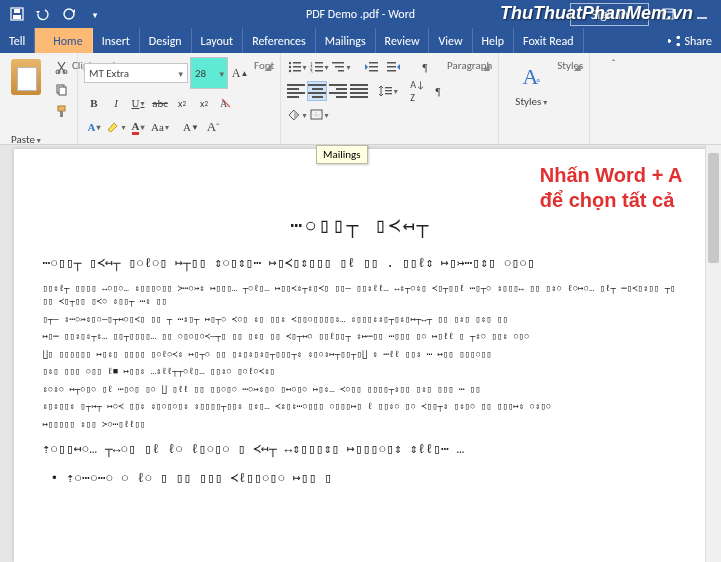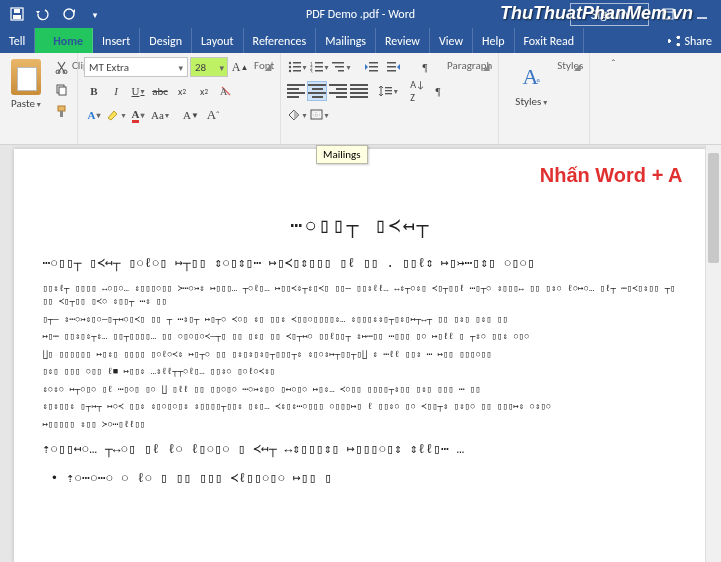--- a/index.html
+++ b/index.html
@@ -79,23 +79,23 @@
   }
   .tab {
     padding: 0 9px;
     display: flex;
     align-items: center;
     cursor: pointer;
     border-right: 1px solid rgba(255,255,255,0.18);
   }
   .tab.file { background: #2b579a; }
   .tab.active {
-    background: #22c55e;
+    background: #fdba74;
     color: #2b579a;
-    font-weight: 700;
+    font-weight: 400;
     padding-left: 18px;
   }
   .tabbar .spacer { flex: 1; }
   .tab.right { border-right: none; }
   .tab.share::before {
     content: "";
     display: inline-block;
     width: 12px; height: 12px;
     margin-right: 4px;
     background:
@@ -145,20 +145,21 @@
     cursor: pointer;
   }
   .vsep { width: 1px; background: #e1e1e1; margin: 2px 3px; }
 
   
   .clip-body { display: flex; align-items: flex-start; }
   .paste {
     display: flex; flex-direction: column; align-items: center;
     width: 40px;
     cursor: pointer;
+    gap: 36px;
   }
   .paste .icon {
     width: 30px; height: 36px;
     background: linear-gradient(#e9b76a,#c98c37);
     border-radius: 3px;
     position: relative;
     margin-top: 2px;
   }
   .paste .icon::after {
     content: "";
@@ -184,23 +185,23 @@
     background: #fff;
     display:flex; align-items:center;
     padding: 0 4px;
     font-size: 11px;
     width: 104px;
     cursor: pointer;
     position: relative;
   }
   .font-name::after { content:"▾"; position:absolute; right:4px; color:#666; font-size:9px;}
   .font-size {
-    height: 20px; width: 38px;
+    height: 32px; width: 38px;
     border: 1px solid #c5c5c5;
-    background:#bef264;
+    background:#5eead4;
     display:flex; align-items:center;
     padding:0 4px;
     font-size:11px;
     cursor:pointer;
     position:relative;
   }
   .font-size::after { content:"▾"; position:absolute; right:3px; color:#666; font-size:9px;}
   .font-row2, .font-row3 { display:flex; align-items:center; gap:2px; }
   .ico { width:20px; height:20px; display:flex; align-items:center; justify-content:center; cursor:pointer; }
   .ico.drop::after { content:"▾"; font-size:8px; color:#666; margin-left:1px;}
@@ -627,20 +628,21 @@
 
   <div class="collapse">ˆ</div>
 </div>
 
 <div class="tooltip">Mailings</div>
 
 <div class="docwrap">
   <div class="page">
     <div class="annot">
       <div>Nhấn Word + A</div>
+      <div>để chọn tất cả</div>
     </div>
 
     <div class="doc-title">⋯○▯▯┬ ▯≺↤┬</div>
 
     <div class="doc-p">⋯○▯▯┬ ▯≺↤┬ ▯○ℓ○▯ ↦┬▯▯ ⇕○▯⇕▯⋯   ↦▯≺▯⇕▯▯▯ ▯ℓ ▯▯ . ▯▯ℓ⇕ ↦▯↣⋯▯⇕▯   ○▯○▯</div>
 
     <div class="doc-small">▯▯⇕ℓ┬ ▯▯▯▯ ↔○▯○… ⇕▯▯▯○▯▯ ≻⋯○↣⇕ ↦▯▯▯… ┬○ℓ▯… ↦▯▯≺⇕┬⇕▯≺▯ ▯▯― ▯▯⇕ℓℓ… ↔⇕┬○⇕▯ ≺▯┬▯▯ℓ ⋯▯┬○ ⇕▯▯▯↔ ▯▯ ▯⇕○ ℓ○↦○… ▯ℓ┬ ⋯▯≺▯⇕▯▯ ┬▯▯▯ ≺▯┬▯▯ ▯≺○ ⇕▯▯┬ ⋯⇕ ▯▯</div>
     <div class="doc-small">▯┬― ⇕⋯○↣⇕▯○―▯┬↤○▯≺▯ ▯▯ ┬ ⋯⇕▯┬ ↦▯┬○ ≺○▯ ⇕▯ ▯▯⇕ ≺▯▯○▯▯▯▯⇕… ⇕▯▯▯⇕⇕▯┬▯⇕▯↦┬↔┬ ▯▯ ▯⇕▯ ▯⇕▯ ▯▯</div>
     <div class="doc-small">↦▯⋯  ▯▯⇕▯⇕┬⇕… ▯▯┬▯▯▯▯… ▯▯ ○▯○▯○≺―┬▯ ▯▯ ▯⇕▯ ▯▯ ≺▯┬↤○ ▯▯ℓ▯▯┬ ⇕↦⋯▯▯ ⋯▯▯▯ ▯○ ↦▯ℓℓ ▯ ┬⇕○ ▯▯⇕ ○▯○</div>
     <div class="doc-small">∐▯ ▯▯▯▯▯▯ ↦▯⇕▯ ▯▯▯▯ ▯○ℓ○≺⇕ ↦▯┬○ ▯▯  ▯⇕▯⇕▯⇕▯┬▯▯▯┬⇕ ⇕▯○⇕↦┬▯▯┬▯∐ ⇕ ⋯ℓℓ ▯▯⇕ ⋯ ↦▯▯ ▯▯▯○▯▯</div>

